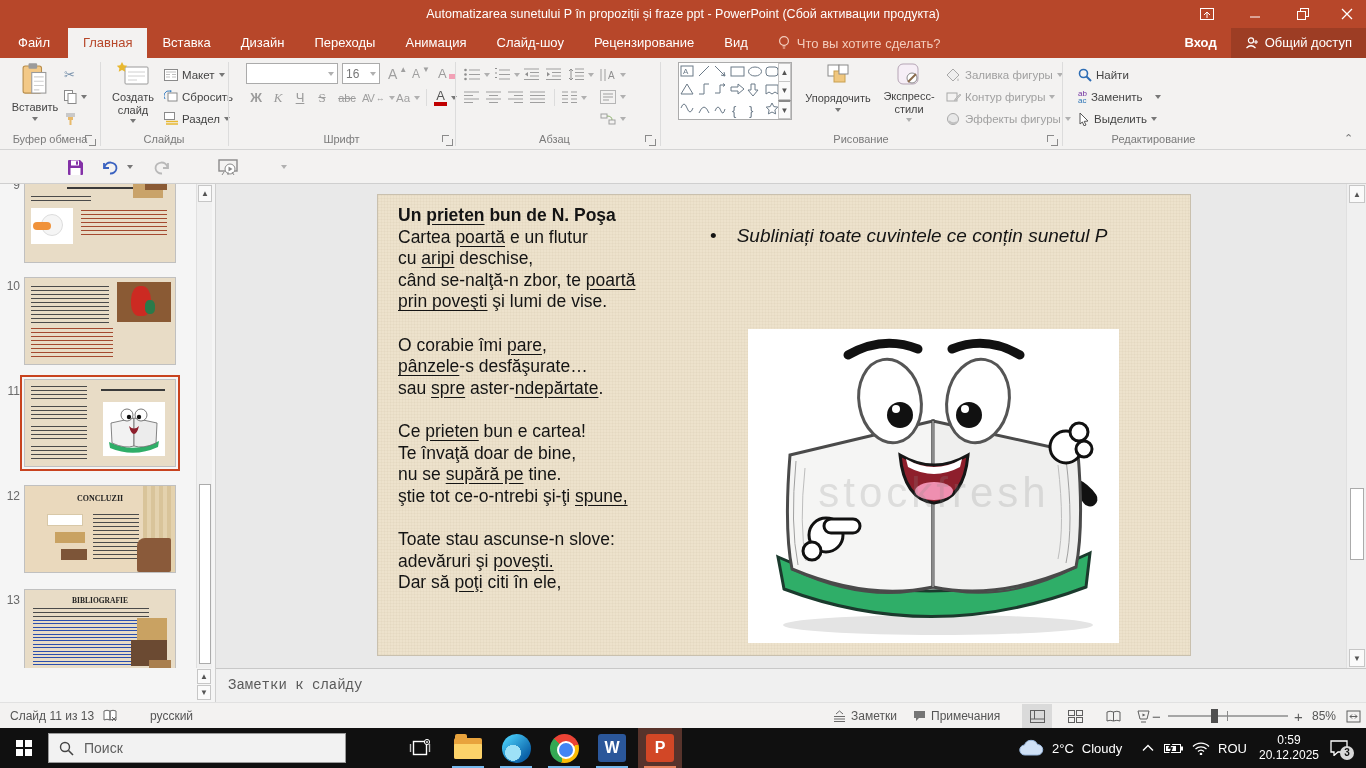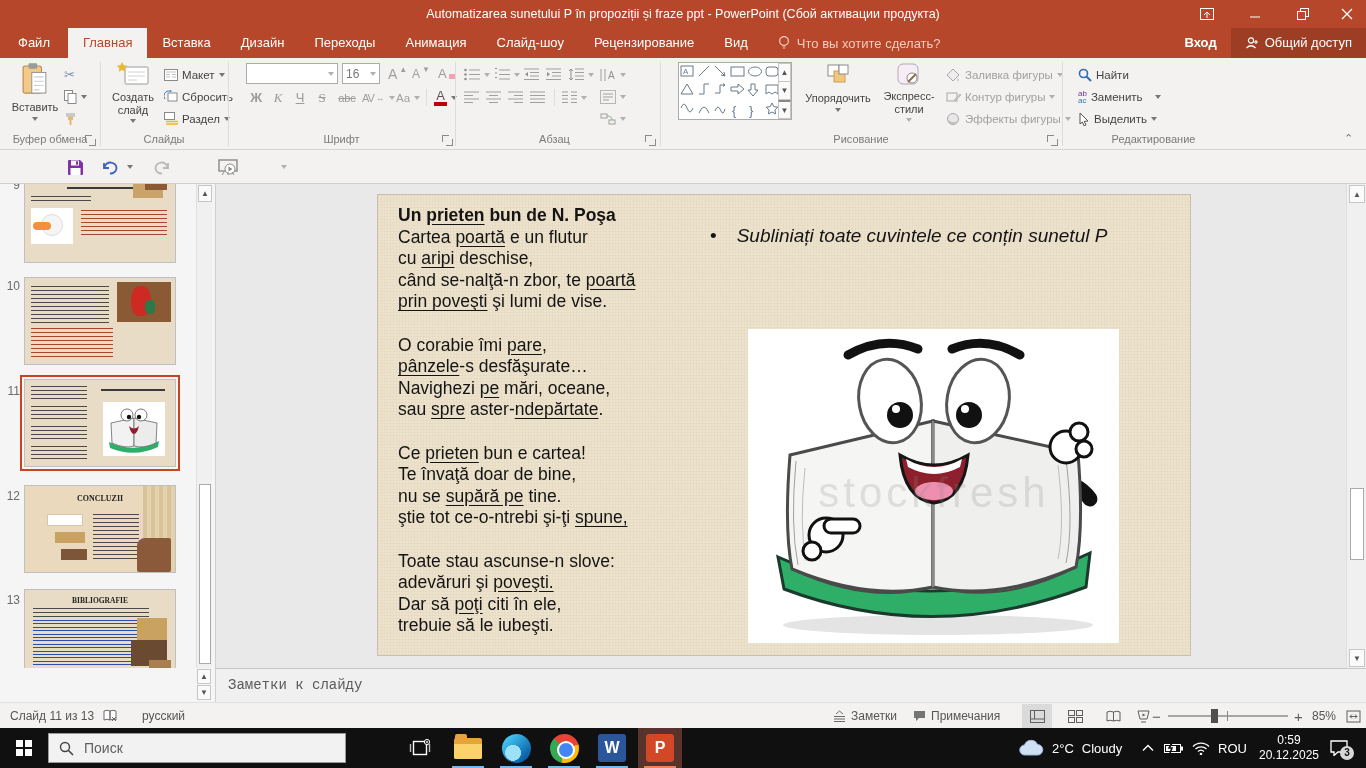--- a/index.html
+++ b/index.html
@@ -567,34 +567,32 @@
           <div class="pline ptitle"><span>Un </span><span class="u">prieten</span><span> bun de N. Poşa</span></div>
           <div class="stanza">
             <div class="pline"><span>Cartea </span><span class="u">poartă</span><span> e un flutur</span></div>
             <div class="pline"><span>cu </span><span class="u">aripi</span><span> deschise,</span></div>
             <div class="pline"><span>când se-nalţă-n zbor, te </span><span class="u">poartă</span></div>
             <div class="pline"><span class="u">prin poveşti</span><span> şi lumi de vise.</span></div>
           </div>
           <div class="stanza">
             <div class="pline"><span>O corabie îmi </span><span class="u">pare</span><span>,</span></div>
             <div class="pline"><span class="u">pânzele</span><span>-s desfăşurate…</span></div>
-            <div class="pline"><span>Navighezi </span><span class="u">pe</span><span> mări, oceane,</span></div>
             <div class="pline"><span>sau </span><span class="u">spre</span><span> aster-</span><span class="u">ndepărtate</span><span>.</span></div>
           </div>
           <div class="stanza">
             <div class="pline"><span>Ce </span><span class="u">prieten</span><span> bun e cartea!</span></div>
             <div class="pline"><span>Te învaţă doar de bine,</span></div>
             <div class="pline"><span>nu se </span><span class="u">supără pe</span><span> tine.</span></div>
             <div class="pline"><span>ştie tot ce-o-ntrebi şi-ţi </span><span class="u">spune,</span></div>
           </div>
           <div class="stanza">
             <div class="pline"><span>Toate stau ascunse-n slove:</span></div>
             <div class="pline"><span>adevăruri şi </span><span class="u">poveşti.</span></div>
             <div class="pline"><span>Dar să </span><span class="u">poţi</span><span> citi în ele,</span></div>
-            <div class="pline"><span>trebuie să le iubeşti.</span></div>
           </div>
         </div>
       <div class="abs taskline">
         <span style="font-style:normal">•</span>
         <span>Subliniați toate cuvintele ce conțin sunetul P</span>
       </div>
       <div class="abs bookbox">
         <svg width="371" height="314" viewBox="0 0 371 314">
           <rect width="371" height="314" fill="#ffffff"></rect>
           <ellipse cx="190" cy="296" rx="155" ry="10" fill="#e4e4e4"></ellipse>
@@ -649,21 +647,21 @@
   </div>
 
   <div class="abs statusbar">
     <div class="abs sb" style="left:10px">Слайд 11 из 13</div>
     <div class="abs sb" style="left:103px">
       <svg class="mi" width="15" height="14" viewBox="0 0 15 14">
           <path d="M1 2 Q4 0.5 7 2 V11 Q4 9.5 1 11 Z M7 2 Q10 0.5 13 2 V11 Q10 9.5 7 11 Z" fill="#fff" stroke="#6a6a6a"></path>
           <path d="M9 8 l4 4 M13 8 l-4 4" stroke="#6a6a6a"></path>
         </svg>
     </div>
-    <div class="abs sb" style="left:142px">русский</div>
+    <div class="abs sb" style="left:150px">русский</div>
 
     <div class="abs sb" style="left:833px">
       <svg class="mi" width="13" height="12" viewBox="0 0 13 12">
           <path d="M3 4 L6.5 1 L10 4" fill="none" stroke="#6a6a6a"></path>
           <path d="M1 6.5 h11 M1 9 h11 M1 11.5 h11" stroke="#6a6a6a"></path>
         </svg>
       <span>Заметки</span>
     </div>
     <div class="abs sb" style="left:913px">
       <svg class="mi" width="13" height="12" viewBox="0 0 13 12">

